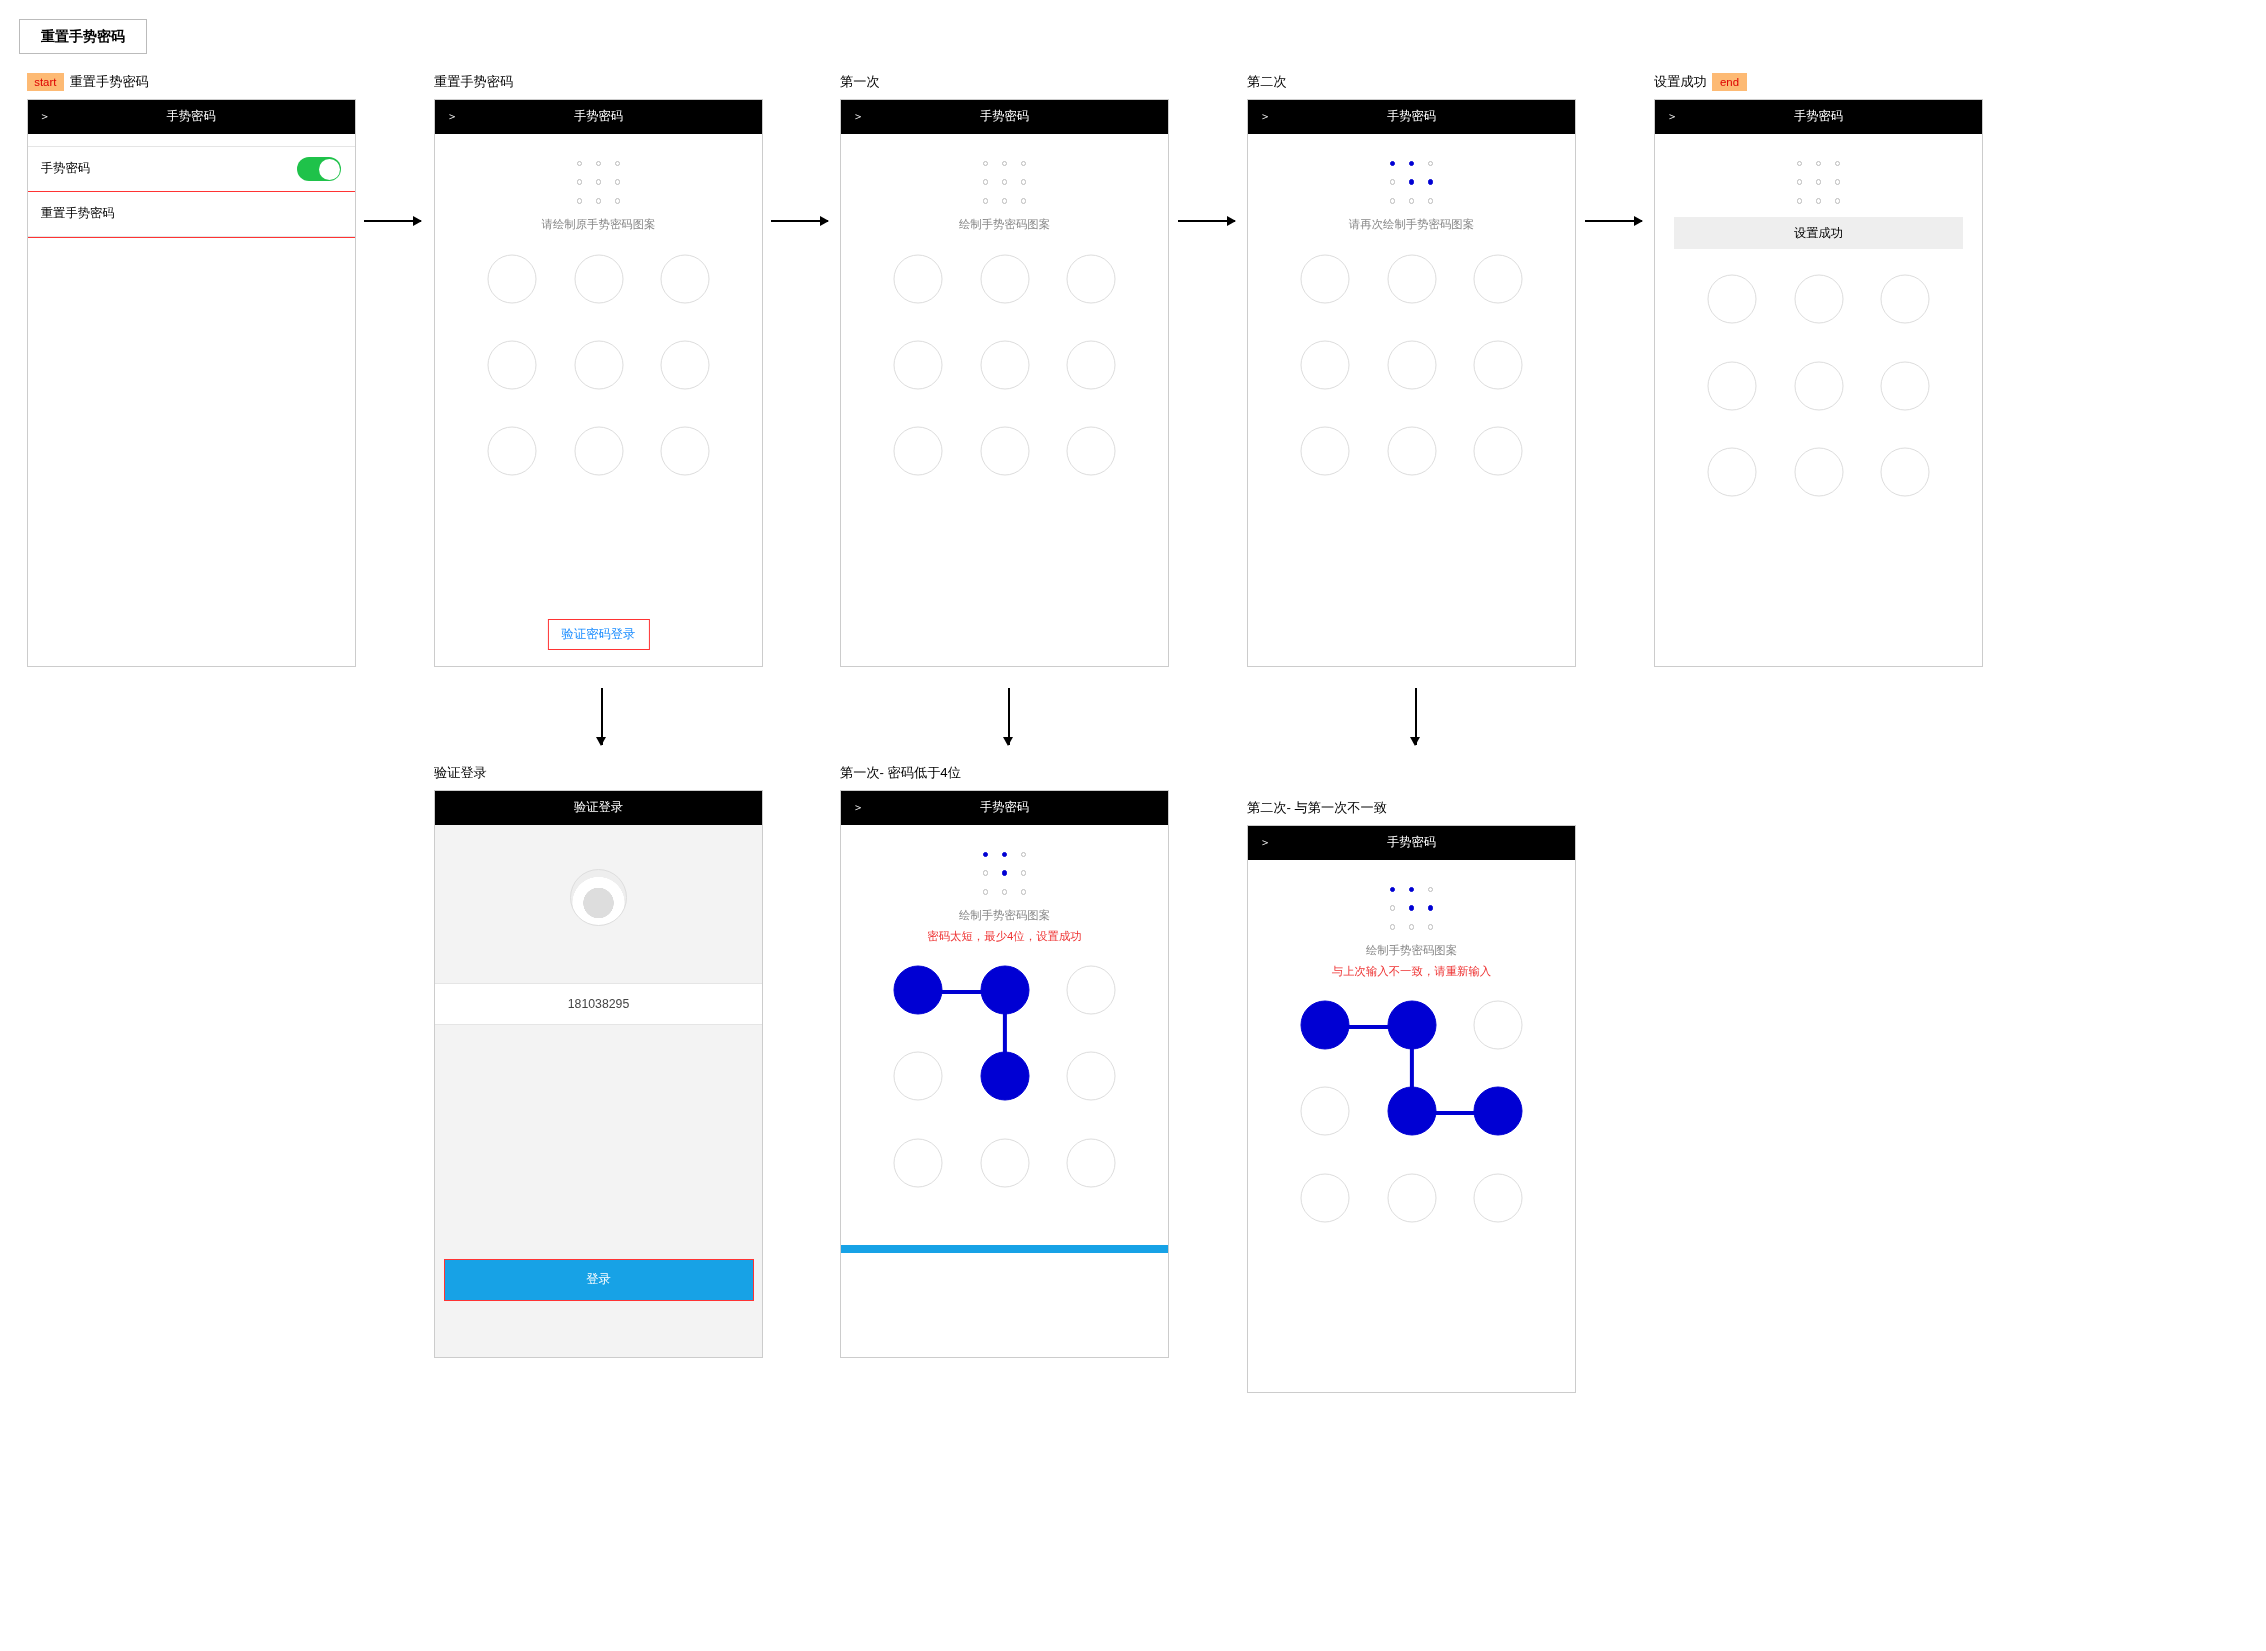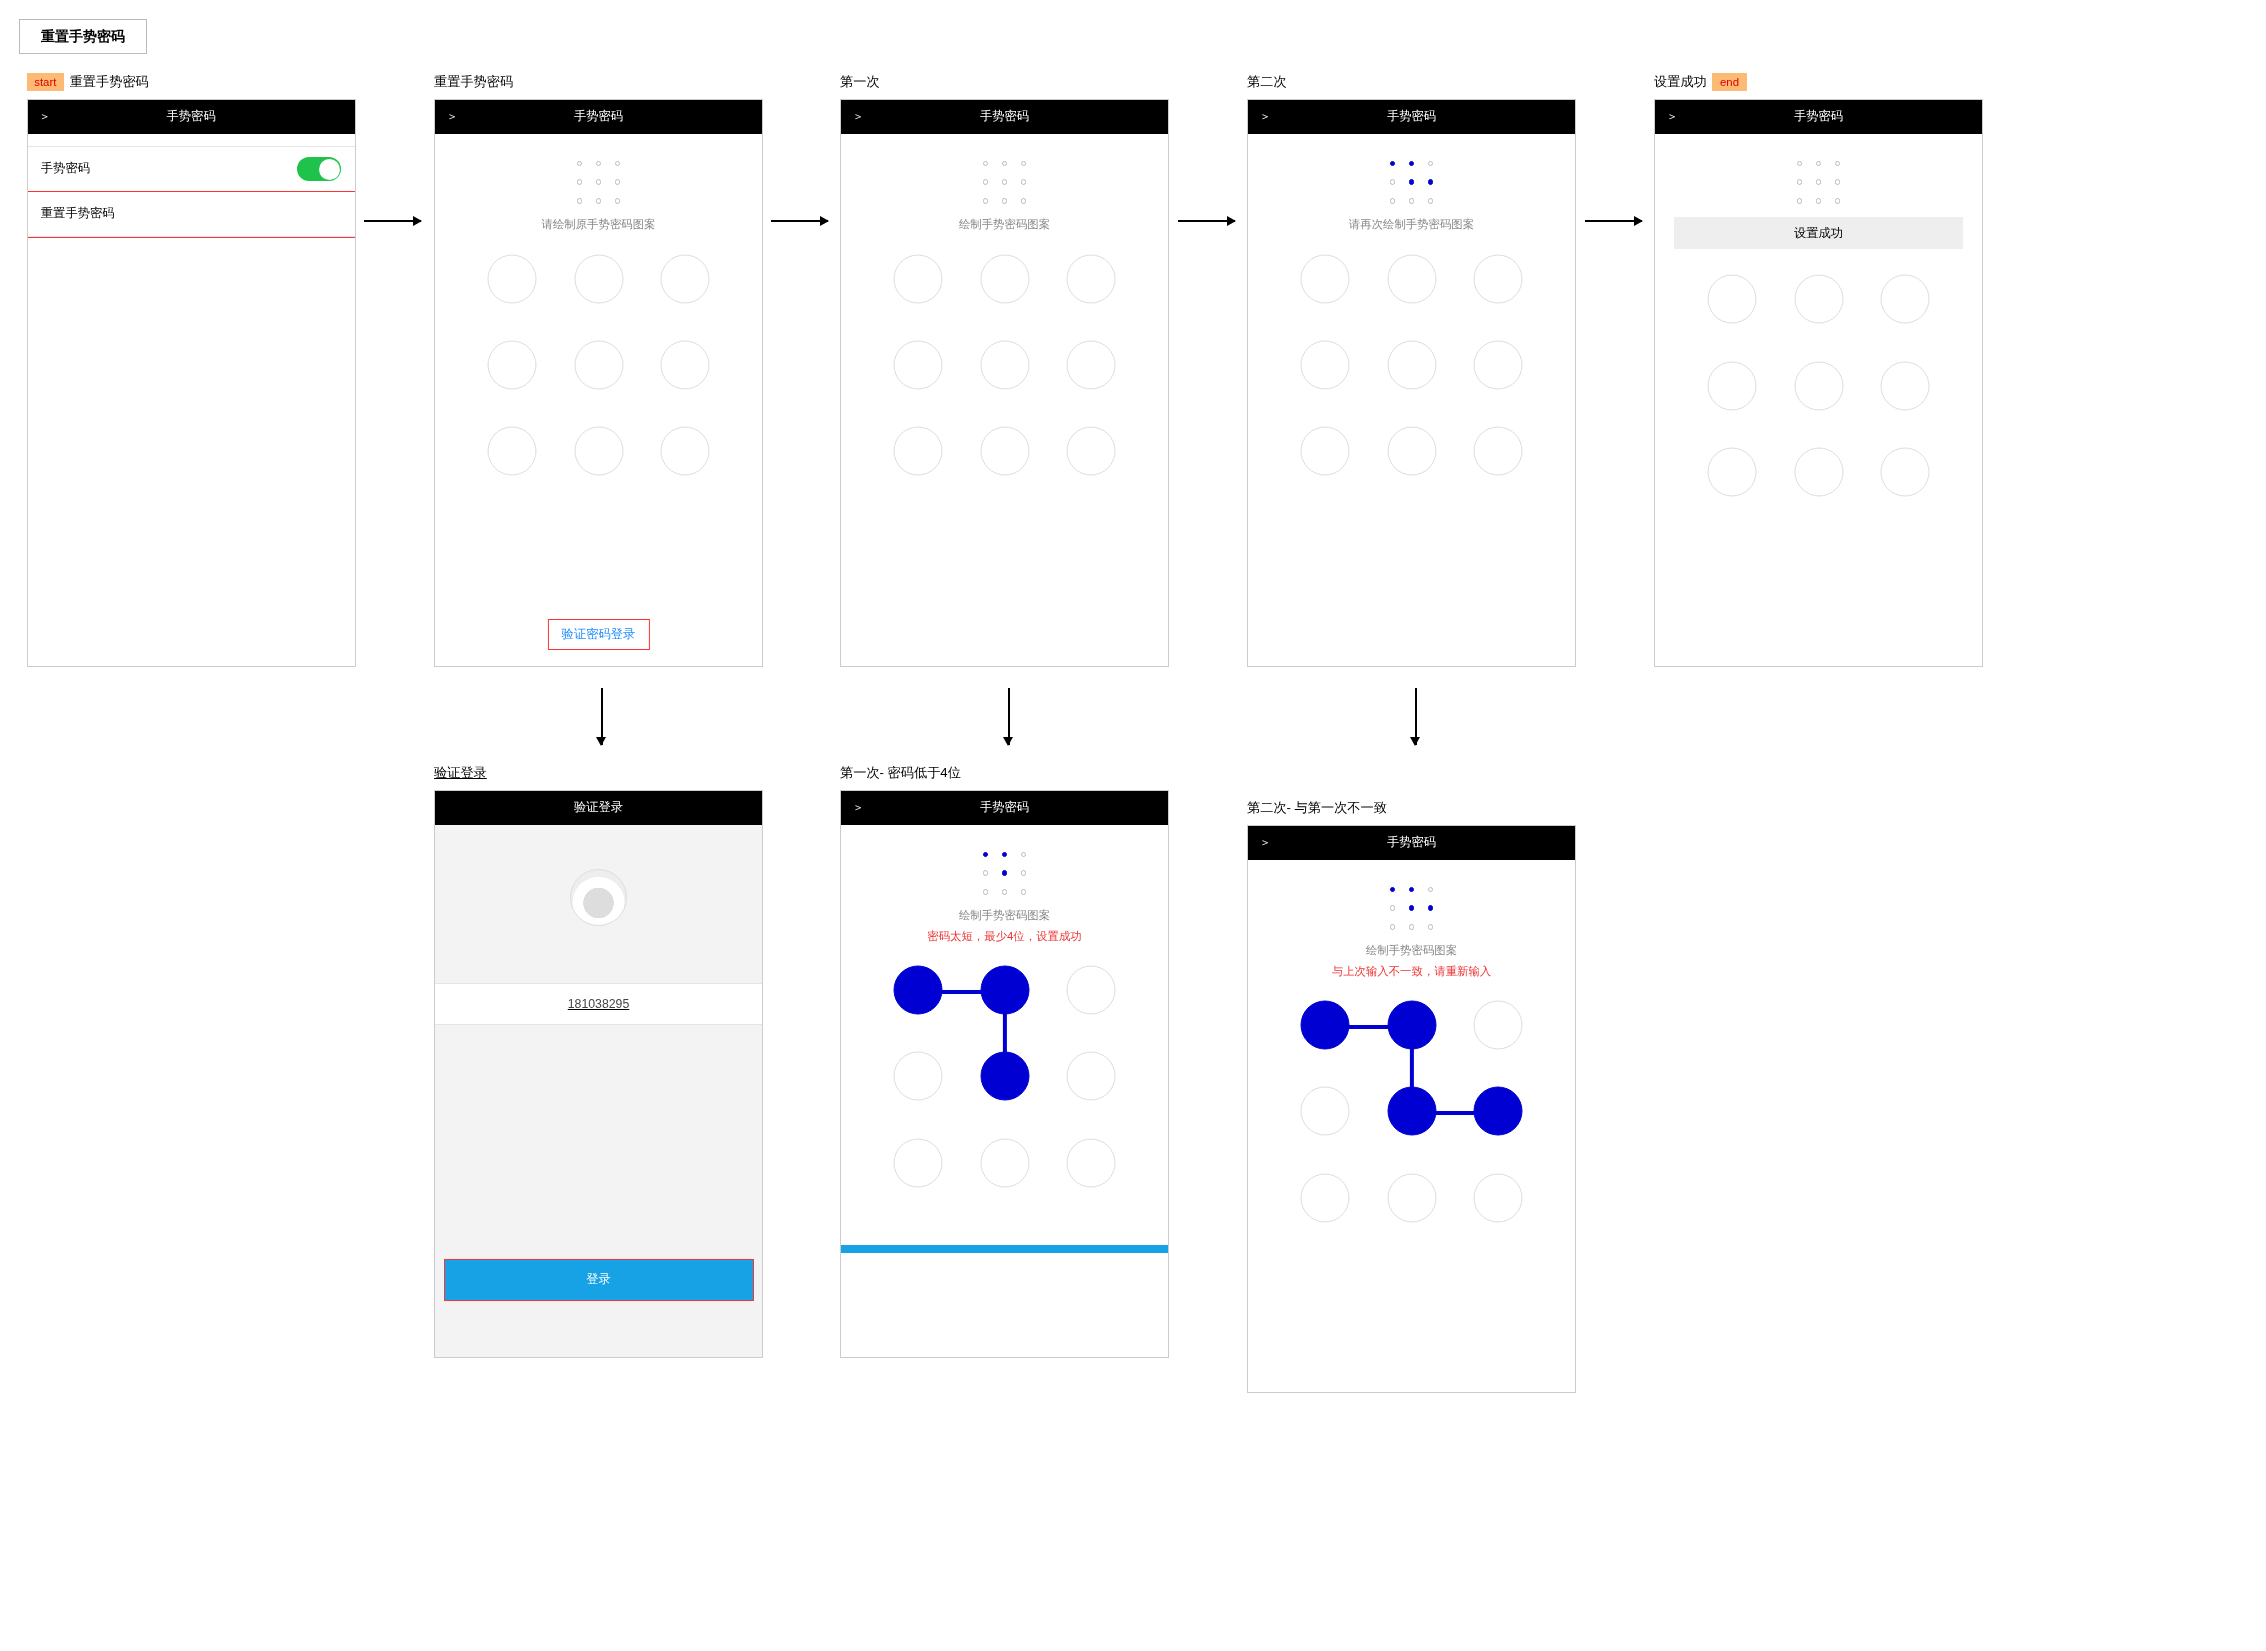--- a/index.html
+++ b/index.html
@@ -383,21 +383,21 @@
         <div class="node" style="left:15%;top:50%;"></div>
           <div class="node" style="left:50%;top:50%;"></div>
           <div class="node" style="left:85%;top:50%;"></div>
         <div class="node" style="left:15%;top:85%;"></div>
           <div class="node" style="left:50%;top:85%;"></div>
           <div class="node" style="left:85%;top:85%;"></div>
       </div>
     </div>
   </div>
 
-  <div class="screen-group" style="left:415px; top:691px;text-decoration:underline;">
+  <div class="screen-group" style="left:415px; top:691px;">
     <div class="screen-label">
       <span>验证登录</span>
     </div>
     <div class="phone login-screen">
       <div class="topbar">
         <span class="title">验证登录</span>
       </div>
       <div class="avatar"></div>
       <div class="login-inputbox">181038295</div>
       <div class="login-btn">登录</div>

